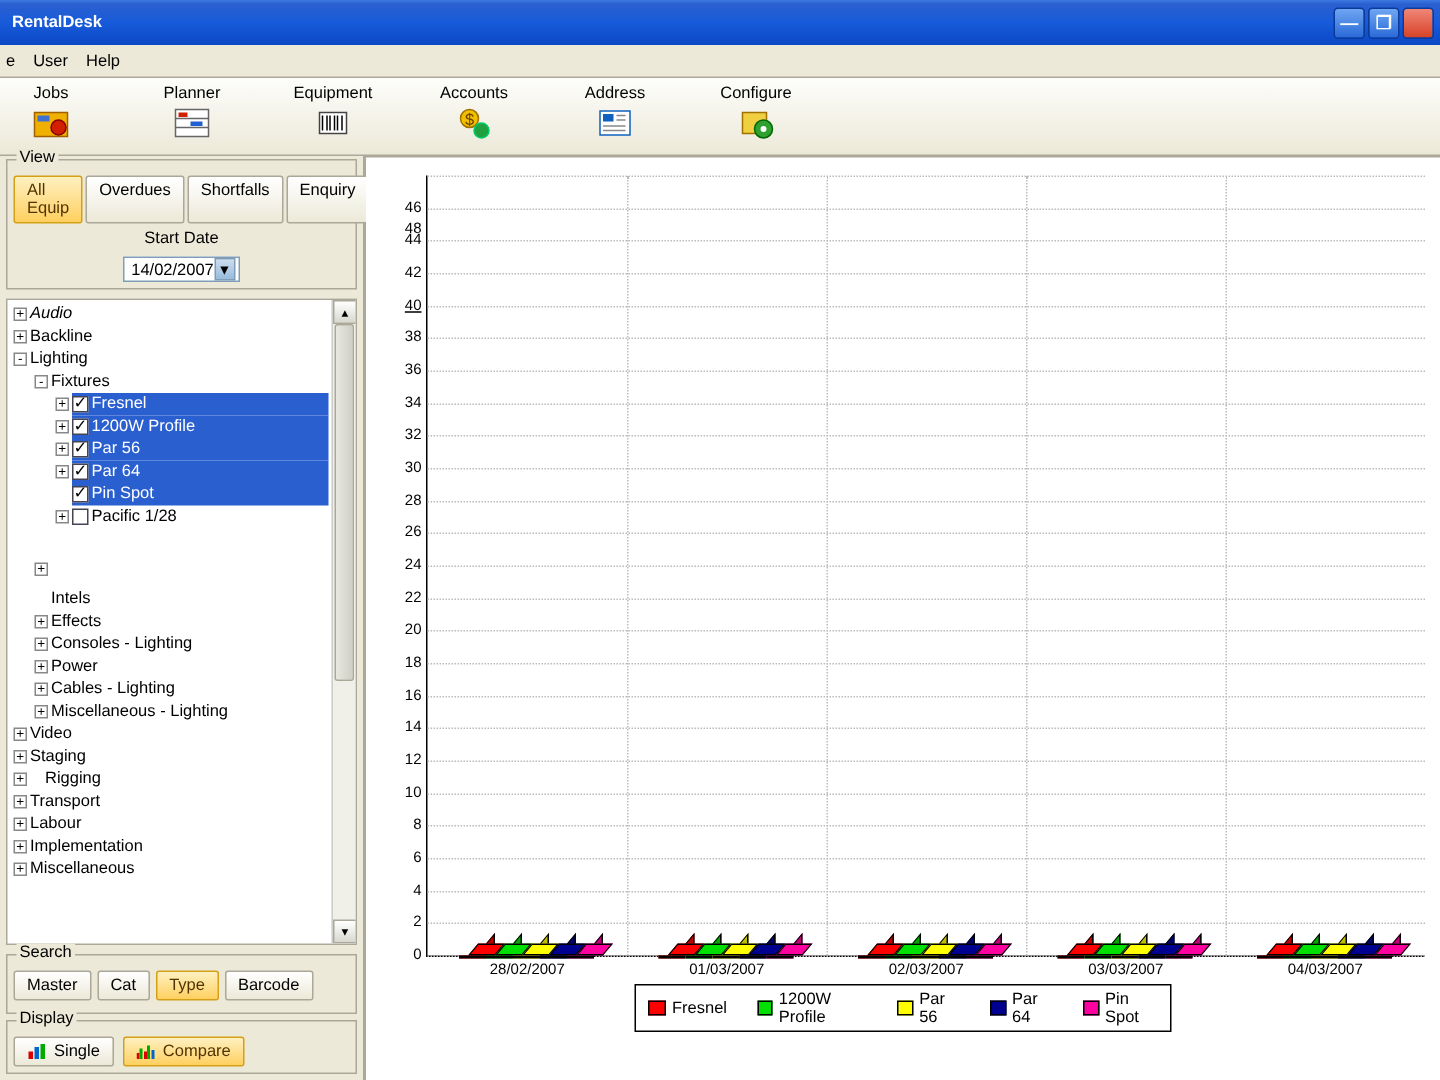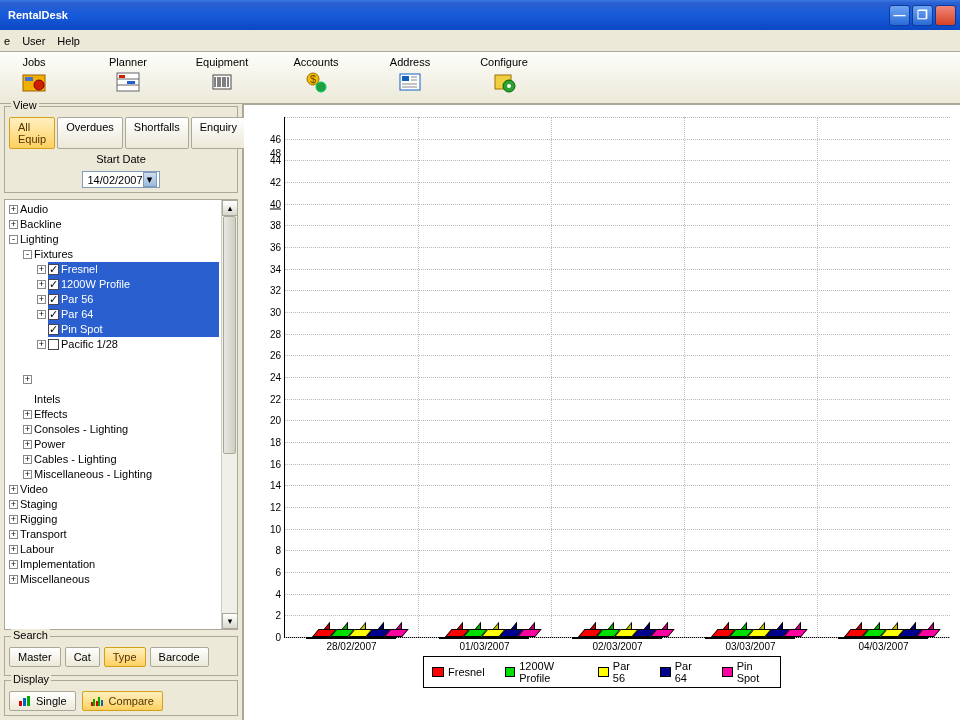--- a/index.html
+++ b/index.html
@@ -161,21 +161,21 @@
           <span style="width:14px;text-align:center;background:linear-gradient(#cde,#9bd);border:1px solid #7f9db9;">▾</span>
         </div>
       </div>
     </div>
 
     <div class="tree-wrap">
       <div class="tree" id="tree">
           <div class="tnode">
             <span style="display: inline-block; width: 0px;"></span>
             <span class="pm">+</span>
-            <span style="display: inline-flex; align-items: center; padding-right: 6px;">
+            <span style="display: inline-flex; align-items: center; padding-right: 6px; font-style: italic;">
               <span>Audio</span>
             </span>
           </div>
           <div class="tnode">
             <span style="display: inline-block; width: 0px;"></span>
             <span class="pm">+</span>
             <span style="display: inline-flex; align-items: center; padding-right: 6px;">
               <span>Backline</span>
             </span>
           </div>
@@ -293,21 +293,21 @@
           <div class="tnode">
             <span style="display: inline-block; width: 0px;"></span>
             <span class="pm">+</span>
             <span style="display: inline-flex; align-items: center; padding-right: 6px;">
               <span>Staging</span>
             </span>
           </div>
           <div class="tnode">
             <span style="display: inline-block; width: 0px;"></span>
             <span class="pm">+</span>
-            <span style="display: inline-flex; align-items: center; padding-right: 6px;">
+            <span style="display: inline-flex; align-items: center; padding-right: 6px; margin-left: 10px;">
               <span>Rigging</span>
             </span>
           </div>
           <div class="tnode">
             <span style="display: inline-block; width: 0px;"></span>
             <span class="pm">+</span>
             <span style="display: inline-flex; align-items: center; padding-right: 6px;">
               <span>Transport</span>
             </span>
           </div>

